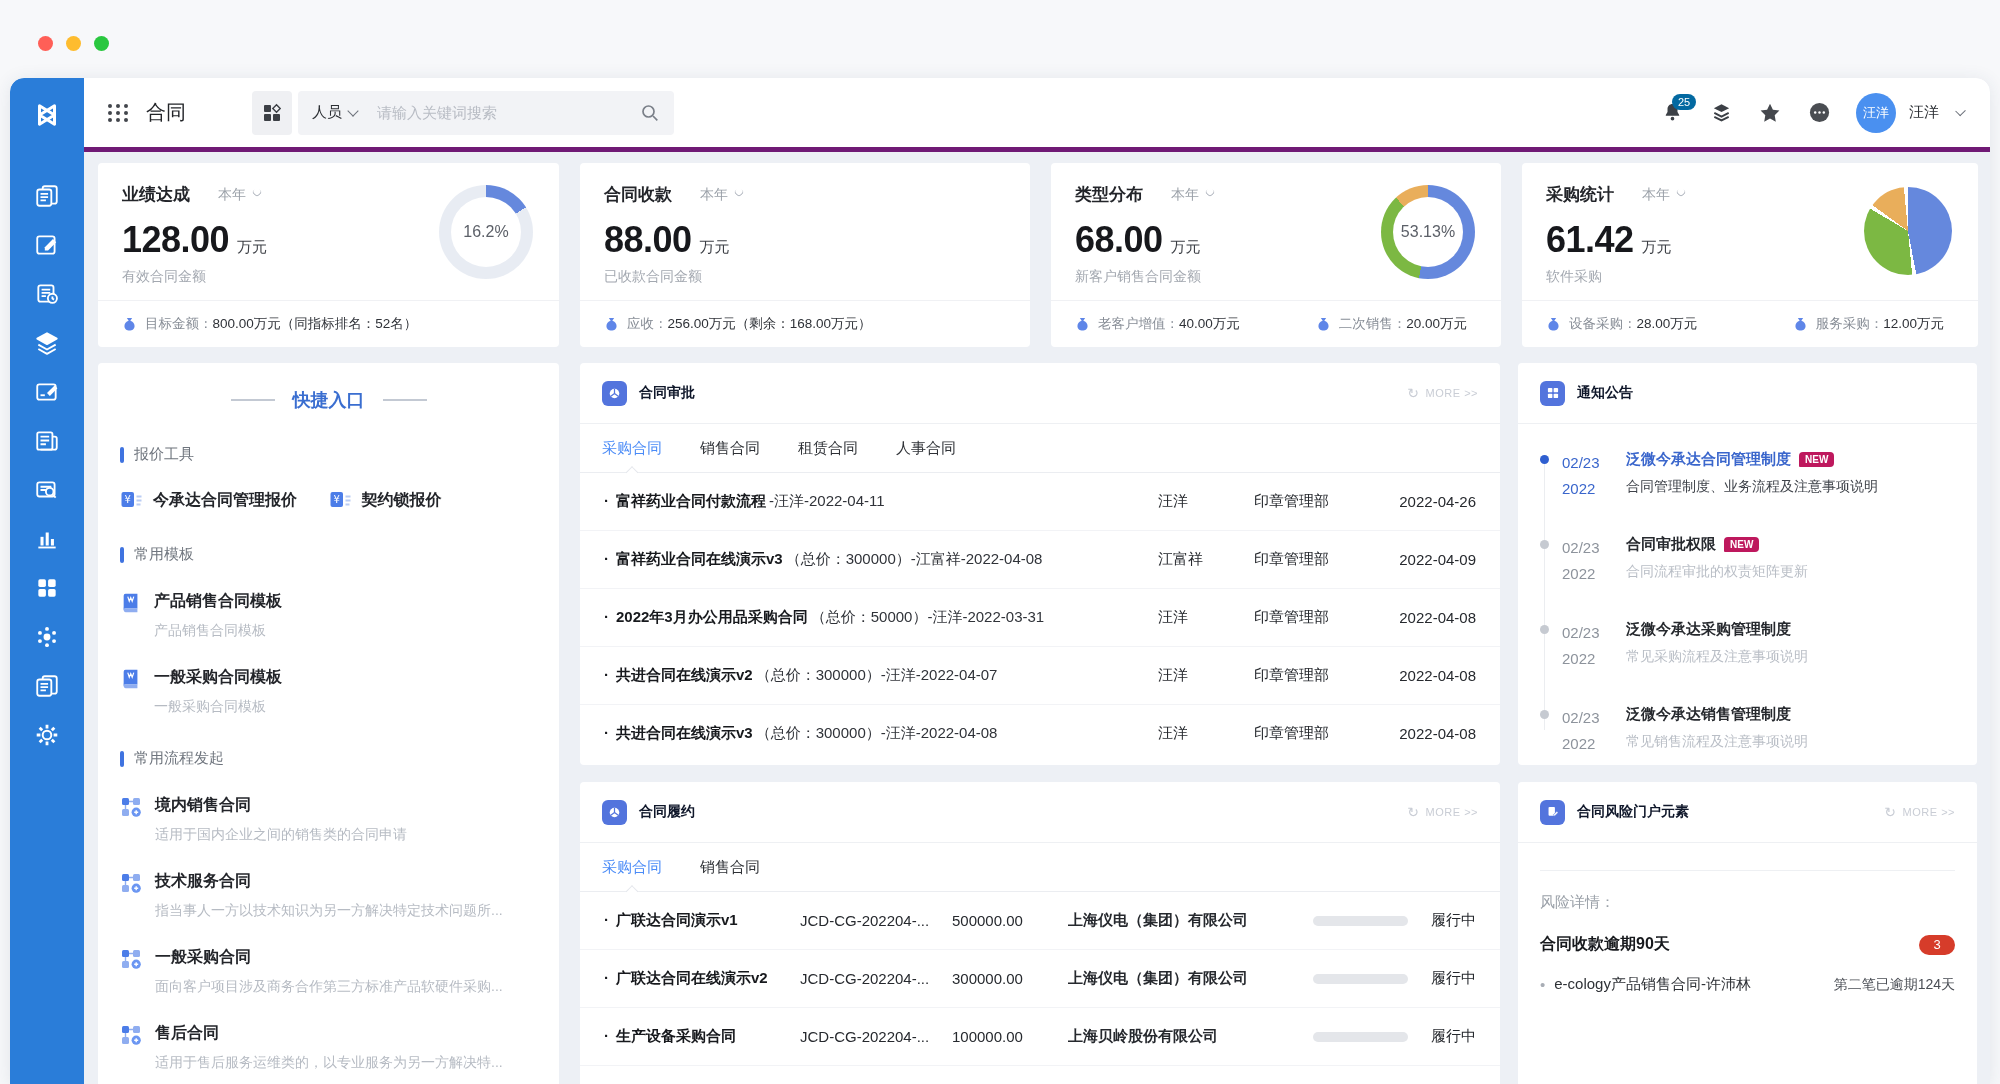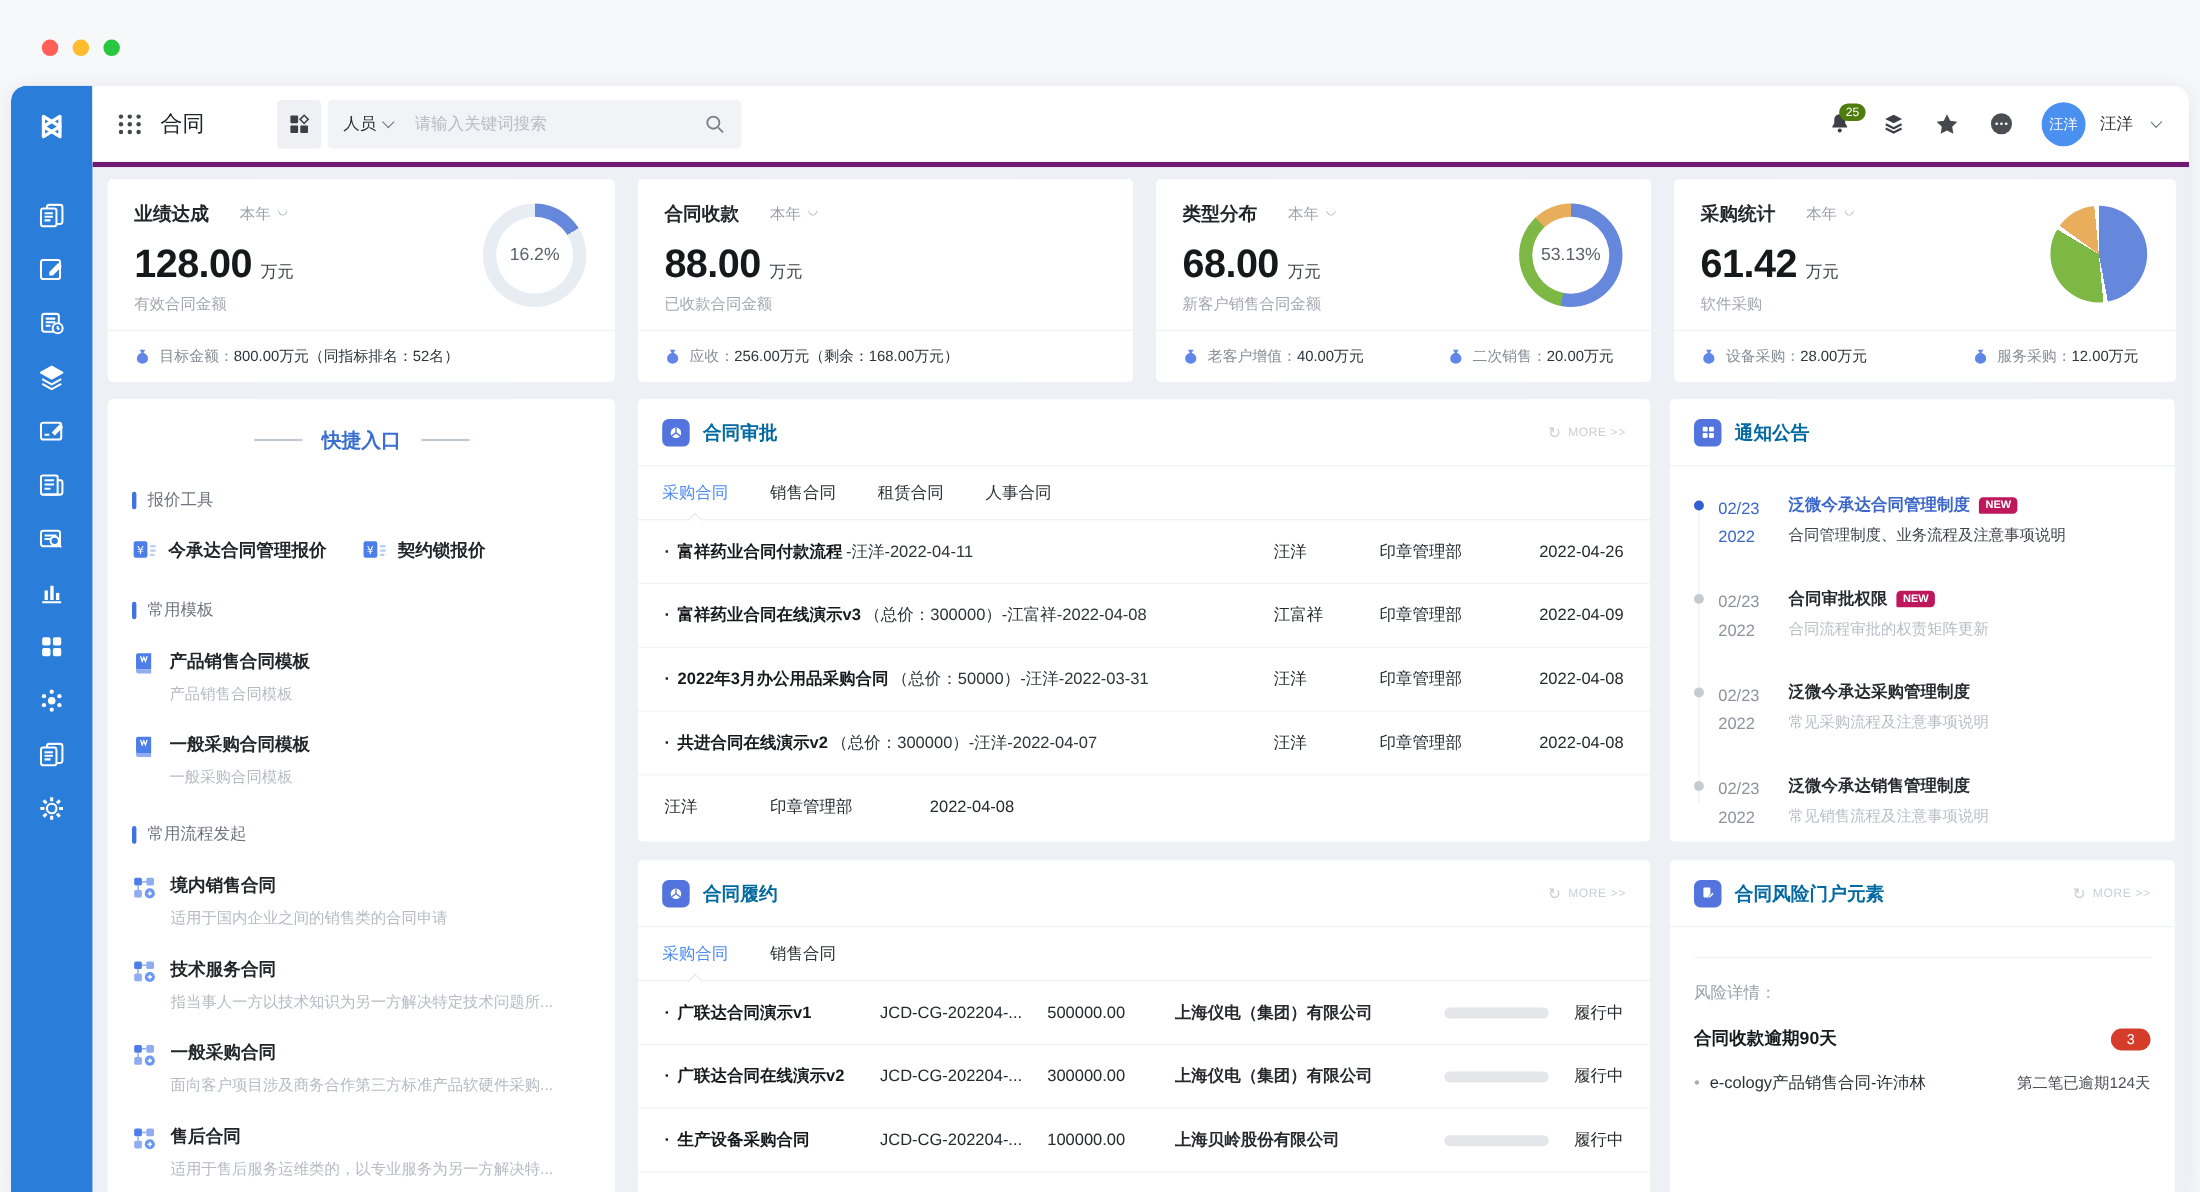--- a/index.html
+++ b/index.html
@@ -28,21 +28,21 @@
   .cat{margin-left:14px;font-size:15px;color:#2b2e33;display:flex;align-items:center;}
   .chev{width:7px;height:7px;border-right:1.6px solid #6d727b;border-bottom:1.6px solid #6d727b;
         transform:rotate(45deg);display:inline-block;margin-left:7px;margin-bottom:3px;}
   .chev.light{border-color:#b3b8c1;}
   .search-input{flex:1;margin-left:18px;border:none;background:transparent;outline:none;font-size:15px;color:#44474d;
                 font-family:inherit;}
   .search-input::placeholder{color:#b8bcc4;}
   .mag{margin-right:14px;}
   .top-right{margin-left:auto;display:flex;align-items:center;gap:25px;padding-right:26px;}
   .ticon{position:relative;width:24px;height:24px;display:flex;align-items:center;justify-content:center;cursor:pointer;}
-  .badge{position:absolute;top:-7px;right:-12px;background:#4d7c0f;color:#fff;font-size:11px;line-height:16px;
+  .badge{position:absolute;top:-7px;right:-12px;background:#0369a1;color:#fff;font-size:11px;line-height:16px;
          min-width:16px;padding:0 4px;border-radius:9px;text-align:center;}
   .avatar{width:40px;height:40px;border-radius:50%;background:#4a90f0;color:#fff;font-size:13px;
           display:flex;align-items:center;justify-content:center;cursor:pointer;}
   .uname{font-size:15px;color:#2b2e33;margin-left:-12px;}
   
   .content{position:absolute;left:74px;top:69px;right:0;bottom:0;}
   .cards{position:absolute;left:14px;top:16px;width:1880px;height:184px;display:grid;
          grid-template-columns:461px 450px 450px 456px;gap:21px;}
   .card{background:#fff;border-radius:4px;position:relative;padding:20px 24px 0;box-sizing:border-box;}
   .card-head{display:flex;align-items:center;gap:28px;}
@@ -61,21 +61,21 @@
   .card-foot{position:absolute;left:0;right:0;bottom:0;height:46px;border-top:1px solid #f0f1f4;
              display:flex;align-items:center;justify-content:space-between;padding:0 34px 0 24px;}
   .fitem{display:flex;align-items:center;font-size:13.5px;}
   .fitem .moneybag{margin-right:8px;}
   .flabel{color:#878d96;}
   .fvalue{color:#2f3238;}
   
   .panel{position:absolute;background:#fff;border-radius:4px;box-sizing:border-box;}
   .p-head{height:60px;display:flex;align-items:center;padding:0 22px;border-bottom:1px solid #eef0f3;}
   .p-icon{width:25px;height:25px;border-radius:6px;background:#5374dd;margin-right:12px;display:flex;align-items:center;justify-content:center;}
-  .p-title{font-size:17px;font-weight:600;color:#0369a1;}
+  .p-title{font-size:14px;font-weight:600;color:#0f172a;}
   .more{margin-left:auto;color:#c9cdd5;font-size:11px;letter-spacing:.5px;cursor:pointer;display:flex;align-items:center;}
   .more::before{content:"↻";font-size:14px;margin-right:6px;}
   .tabs{height:48px;display:flex;align-items:center;gap:38px;padding:0 22px;border-bottom:1px solid #ebedf1;}
   .tab{font-size:15px;color:#2e3136;cursor:pointer;position:relative;height:100%;display:flex;align-items:center;}
   .tab.active{color:#4a8bf7;}
   .tab.active::after{content:"";position:absolute;bottom:-5px;left:50%;width:8px;height:8px;background:#fff;
        border-left:1px solid #e4e7ec;border-top:1px solid #e4e7ec;transform:translateX(-50%) rotate(45deg);}
   
   .approval{left:496px;top:216px;width:920px;height:402px;}
   .a-row{height:57px;display:flex;align-items:center;padding:0 24px;border-bottom:1px solid #f2f3f6;cursor:pointer;}
@@ -625,20 +625,21 @@
           <span class="a-dept">印章管理部</span>
           <span class="a-date">2022-04-08</span>
         </div>
         <div class="a-row">
           <span class="a-main"><span class="a-title">共进合同在线演示v2</span><span class="a-detail">（总价：300000）-汪洋-2022-04-07</span></span>
           <span class="a-person">汪洋</span>
           <span class="a-dept">印章管理部</span>
           <span class="a-date">2022-04-08</span>
         </div>
         <div class="a-row">
+          <span class="a-main"><span class="a-title">共进合同在线演示v3</span><span class="a-detail">（总价：300000）-汪洋-2022-04-08</span></span>
           <span class="a-person">汪洋</span>
           <span class="a-dept">印章管理部</span>
           <span class="a-date">2022-04-08</span>
         </div>
       </section>
 
       <section class="panel notice">
         <div class="p-head">
           <span class="p-icon">
               <svg width="14" height="14" viewBox="0 0 22 22" fill="#fff">

